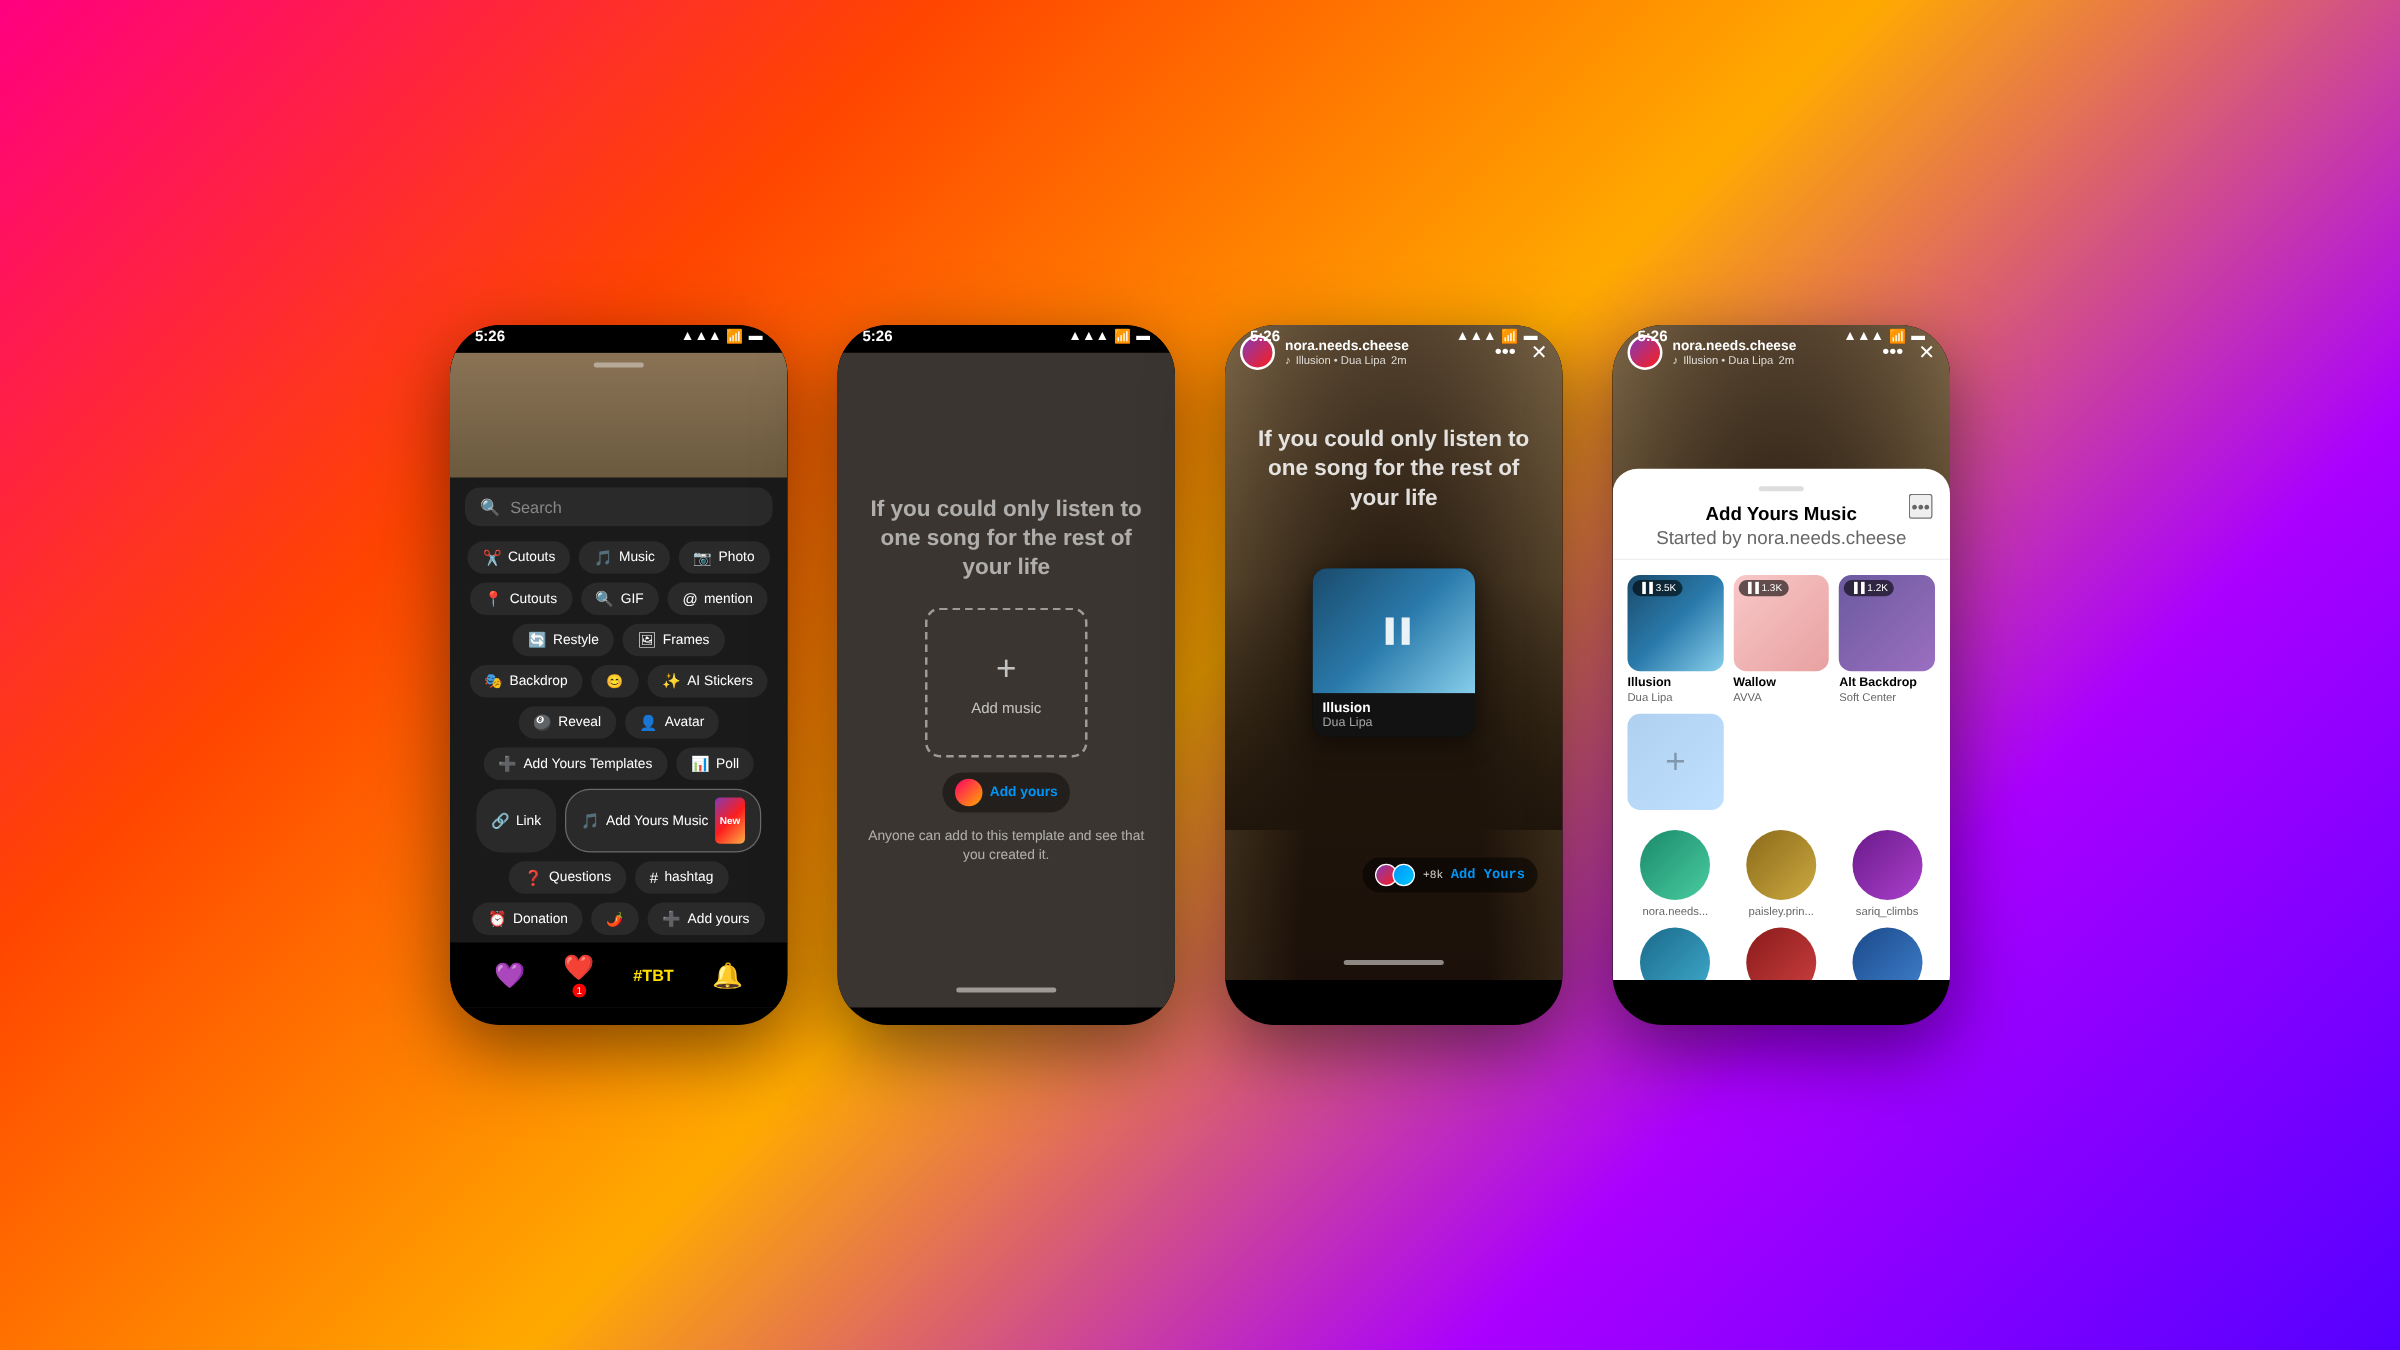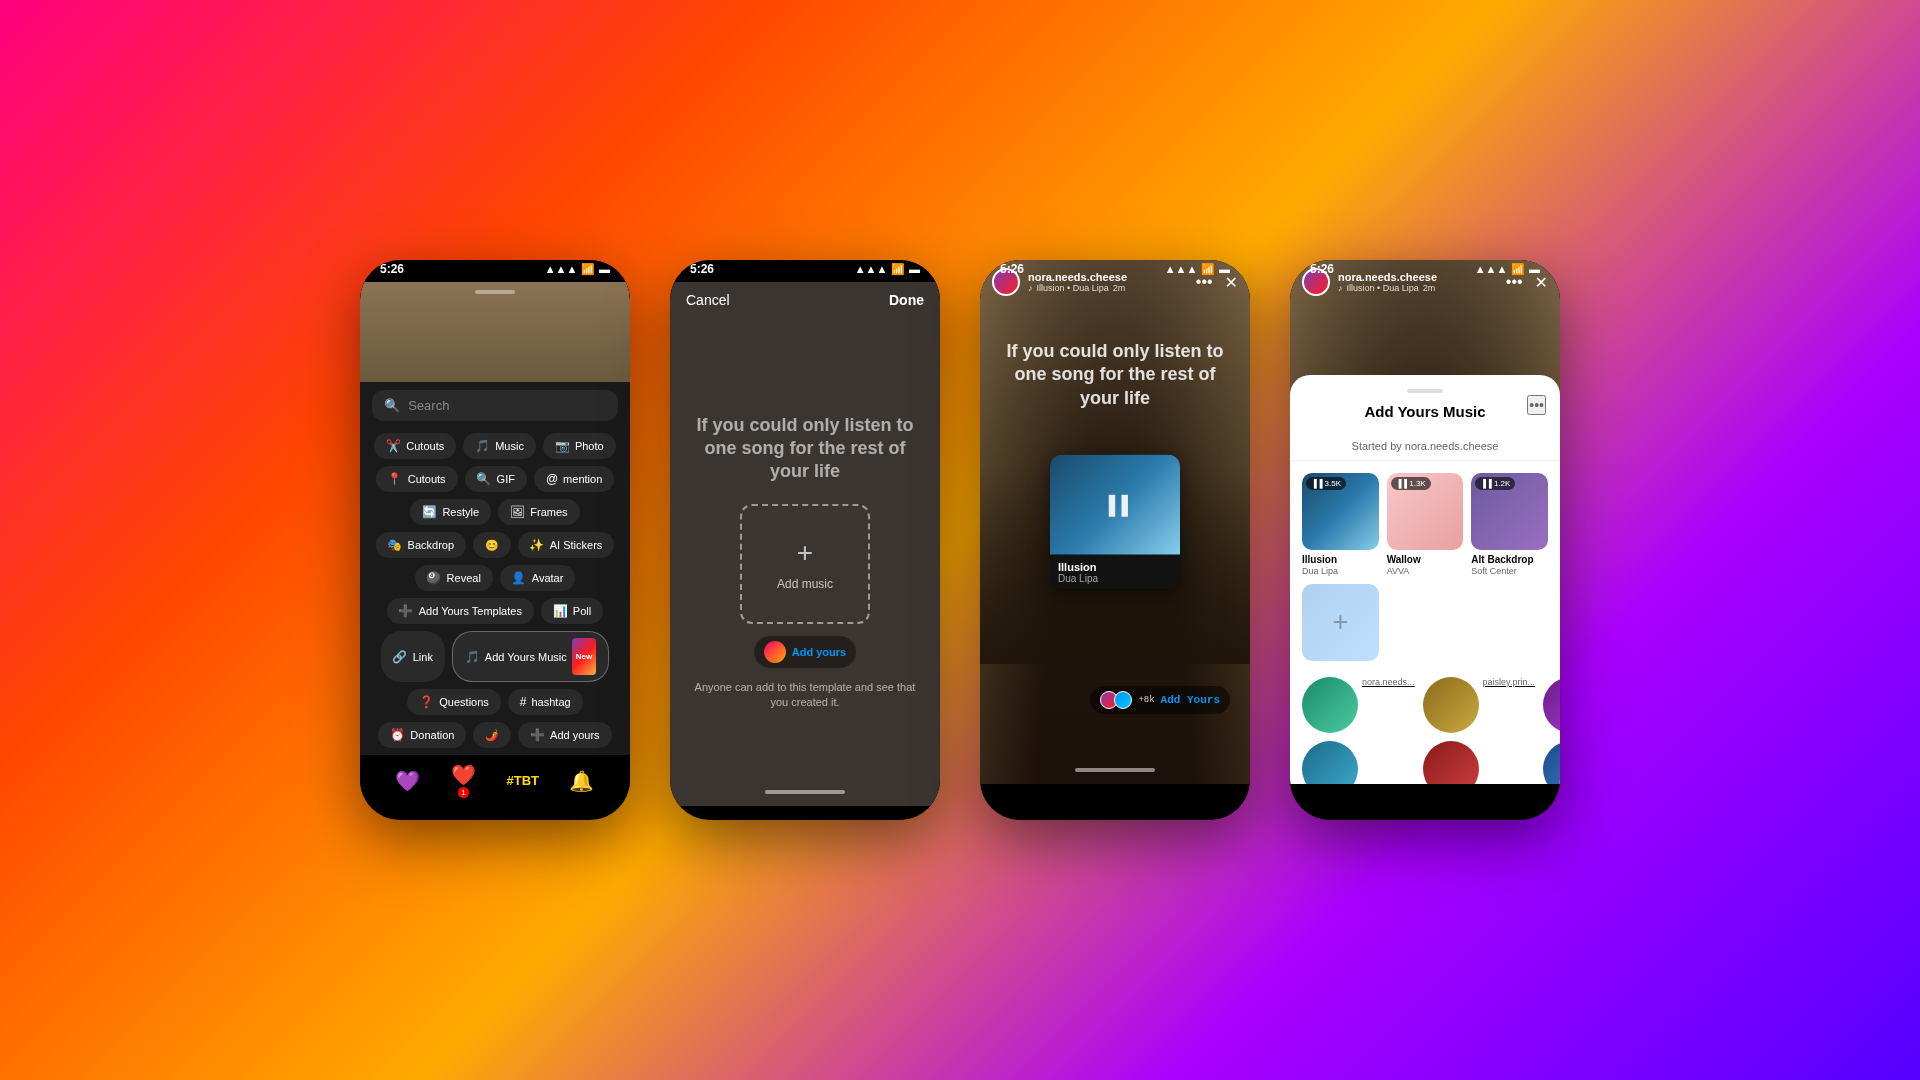--- a/index.html
+++ b/index.html
@@ -499,23 +499,23 @@
       margin: 0 auto 10px;
     }
 
     .panel-title {
       font-size: 15px;
       font-weight: 700;
       color: #000;
     }
 
     .panel-subtitle {
-      font-size: 11px;
+      font-size: 15px;
       color: #666;
-      margin-top: 20px;
+      margin-top: 2px;
     }
 
     .panel-more-btn {
       position: absolute;
       right: 14px;
       top: 20px;
       color: #666;
       font-size: 14px;
     }
 
@@ -574,23 +574,23 @@
 
     .users-grid {
       padding: 0 12px 12px;
       display: grid;
       grid-template-columns: repeat(3, 1fr);
       gap: 8px;
     }
 
     .user-item {
       display: flex;
-      flex-direction: row;
+      flex-direction: column;
+      align-items: center;
       gap: 4px;
-      text-decoration: underline;
     }
 
     .user-avatar-circle {
       width: 56px;
       height: 56px;
       border-radius: 50%;
       overflow: hidden;
     }
 
     .user-av-1 { background: linear-gradient(135deg, #1a8a6a, #4acca0); }
@@ -702,24 +702,20 @@
   <div class="phone-screen">
     <div class="status-bar">
       <span>5:26</span>
       <div class="status-icons">
         <span>▲▲▲</span>
         <span>📶</span>
         <span>▬</span>
       </div>
     </div>
     <div class="phone2-bg">
-      <div class="phone2-header">
-        <button style="background:none;border:none;color:#fff;font-size:14px;cursor:pointer;">Cancel</button>
-        <button style="background:none;border:none;color:#fff;font-size:14px;font-weight:600;cursor:pointer;">Done</button>
-      </div>
       <div class="phone2-content">
         <p class="template-text">If you could only listen to one song for the rest of your life</p>
         <div class="add-music-box">
           <span class="plus-icon">+</span>
           <span class="add-music-label">Add music</span>
         </div>
         <div class="add-yours-pill-small">
           <div class="add-yours-avatar"></div>
           <span class="add-yours-text">Add yours</span>
         </div>

